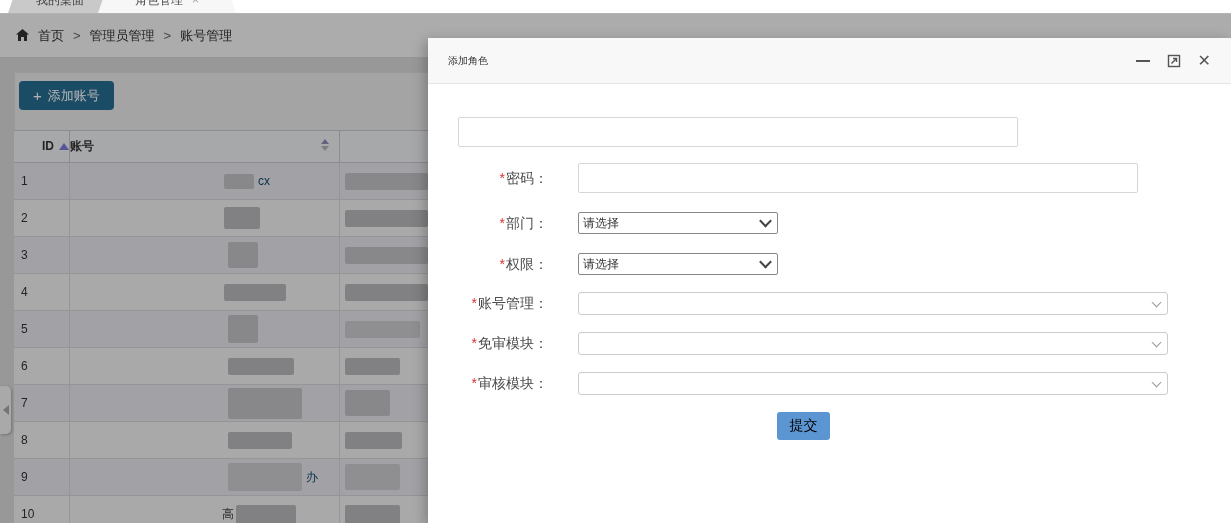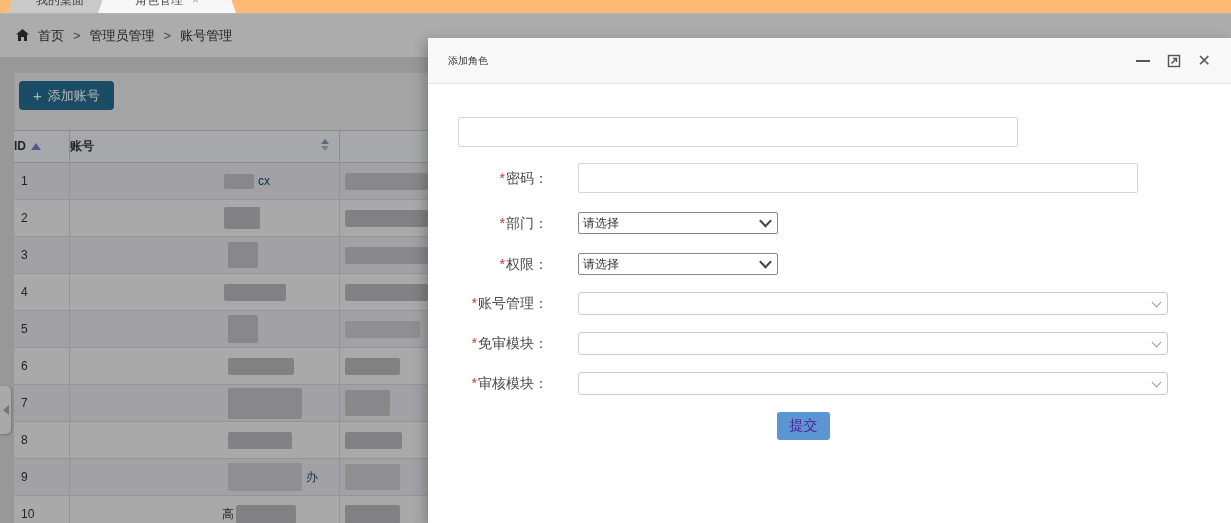--- a/index.html
+++ b/index.html
@@ -1,21 +1,21 @@
 <!DOCTYPE html>
 <html><head>
 <meta charset="utf-8">
 <style>
   html,body{margin:0;padding:0}
   body{
     width:1231px;height:523px;overflow:hidden;position:relative;
     font-family:"Liberation Sans",sans-serif;background:#dadadc;
   }
   
-  .tabbar{position:absolute;top:0;left:0;width:100%;height:13px;background:#fdba74;
+  .tabbar{position:absolute;top:0;left:0;width:100%;height:13px;background:#ffffff;
     border-bottom:1px solid #b3b3b3;overflow:hidden;z-index:5}
   .tab{position:absolute;top:-13px;height:26px;line-height:26px;font-size:12px;color:#444;
     text-align:center;clip-path:polygon(9px 0,calc(100% - 9px) 0,100% 100%,0 100%);cursor:pointer}
   .tab.t1{left:8px;width:104px;background:#c9c9c9}
   .tab.t2{left:98px;width:138px;background:#f7f7f7}
   .tab .tab-close{display:inline-block;margin-left:9px;color:#9a9a9a;font-size:12px}
   
   .crumbbar{position:absolute;top:14px;left:0;width:100%;height:43px;background:#f6f6f6;
     border-bottom:1px solid #d9d9d9;z-index:1}
   .crumbs{display:flex;align-items:center;height:100%;padding-left:16px;font-size:13px;color:#333;gap:9px}
@@ -29,21 +29,21 @@
     color:#fff;font-size:13px;border:none;border-radius:4px;z-index:2;cursor:pointer;
     display:inline-flex;align-items:center;gap:6px}
   .btn-add .plus{font-size:15px;line-height:1}
   
   .tbl{position:absolute;left:14px;top:130px;width:750px;z-index:2;font-size:12px;color:#333}
   .thead{display:flex;height:31px;line-height:31px;background:#f0f1f4;
     border-top:1px solid #c9c9cc;border-bottom:1px solid #c9c9cc;font-weight:bold}
   .c-id{width:55px;box-sizing:border-box}
   .c-acc{width:271px;box-sizing:border-box;border-left:1px solid #c9c9cc;border-right:1px solid #c9c9cc}
   .c-3{flex:1}
-  .thead .c-id{text-align:left;cursor:pointer}
+  .thead .c-id{text-align:right;cursor:pointer}
   .thead .c-acc{text-align:left;position:relative;cursor:pointer}
   .caret-up{display:inline-block;width:0;height:0;margin-left:5px;
     border-left:5px solid transparent;border-right:5px solid transparent;border-bottom:7px solid #7a7ae0}
   .sort-both{position:absolute;right:10px;top:8px;display:flex;flex-direction:column;gap:2px}
   .sort-both i{display:block;width:0;height:0;border-left:4px solid transparent;border-right:4px solid transparent}
   .sort-both .u{border-bottom:5px solid #8a8fb5}
   .sort-both .d{border-top:5px solid #b5b5bb}
   .trow{display:flex;height:37px;align-items:center;border-bottom:1px solid #d6d6da;box-sizing:border-box;cursor:pointer}
   .trow.odd{background:#e9e9ee}
   .trow.even{background:#f2f2f4}
@@ -89,21 +89,21 @@
     padding:0 6px;font-size:13px;color:#333;outline:none;background:#fff}
   select{appearance:none;-webkit-appearance:none;-moz-appearance:none;background:#fff;outline:none}
   .sel-s{width:200px;height:22px;border:1px solid #888;border-radius:2px;font-size:12px;
     color:#333;padding:0 20px 0 4px;box-sizing:border-box;cursor:pointer}
   .sel-w{width:590px;height:23px;border:1px solid #ccc;border-radius:3px;font-size:12px;
     color:#333;padding:0 20px 0 4px;box-sizing:border-box;cursor:pointer}
   .chev{position:absolute;right:8px;top:50%;width:7px;height:7px;border-right:2px solid #444;
     border-bottom:2px solid #444;transform:translateY(-72%) rotate(45deg);pointer-events:none}
   .chev.light{border-right-width:1.5px;border-bottom-width:1.5px;border-color:#999;width:6px;height:6px}
   .r-submit{margin-top:17px}
-  .btn-submit{margin-left:349px;width:53px;height:28px;background:#5c96d2;color:#4c1d95;border:none;
+  .btn-submit{margin-left:349px;width:53px;height:28px;background:#5c96d2;color:#000000;border:none;
     border-radius:3px;font-size:14px;cursor:pointer}
 </style>
 </head>
 <body>
 
 <div class="tabbar">
   <div class="tab t1">
     <span>我的桌面</span>
   </div>
   <div class="tab t2">

